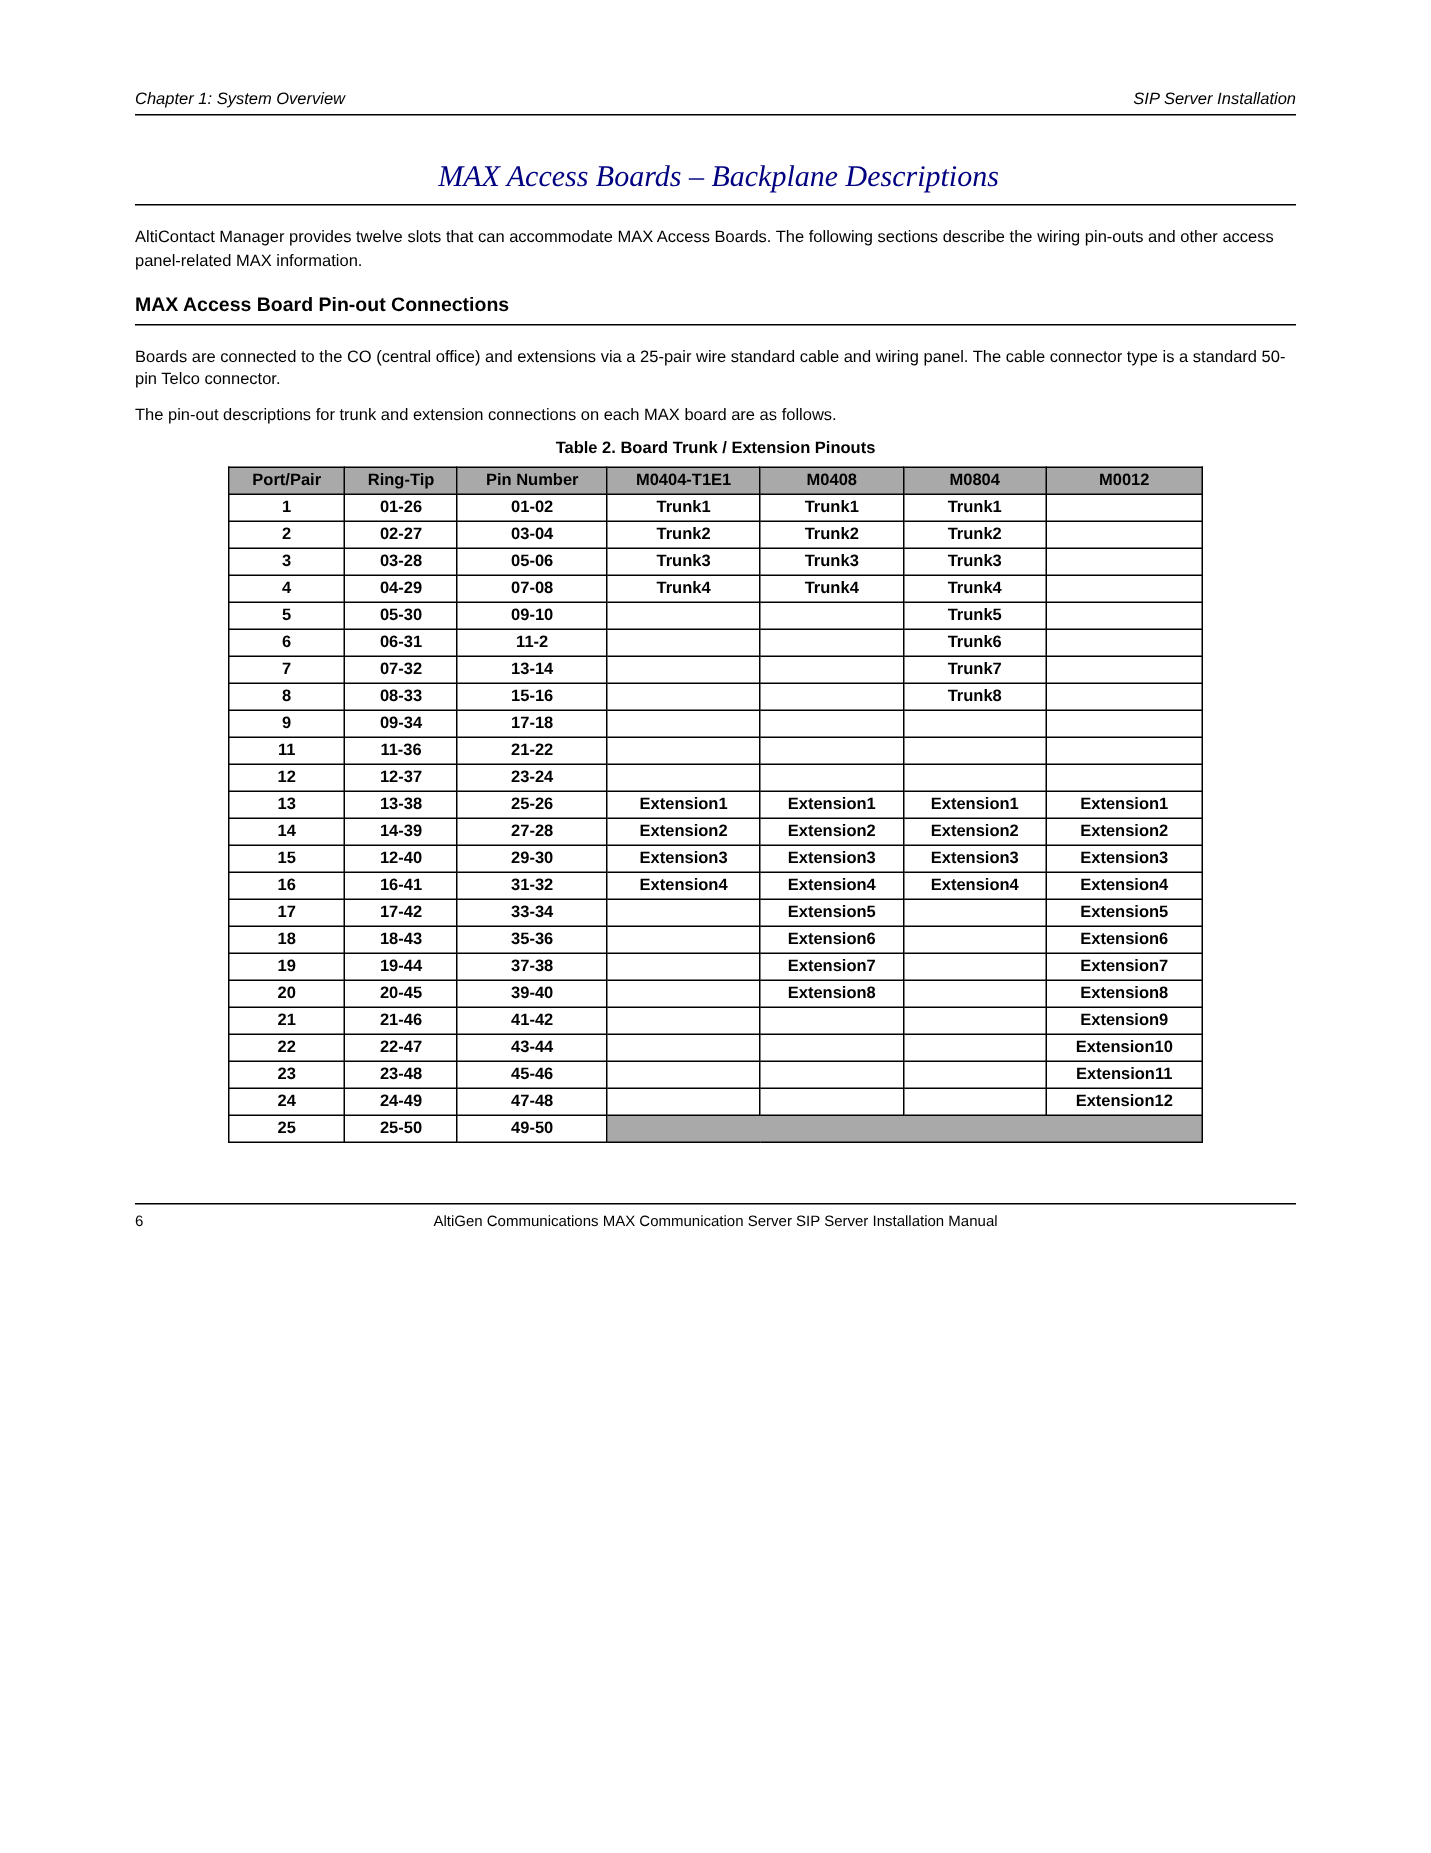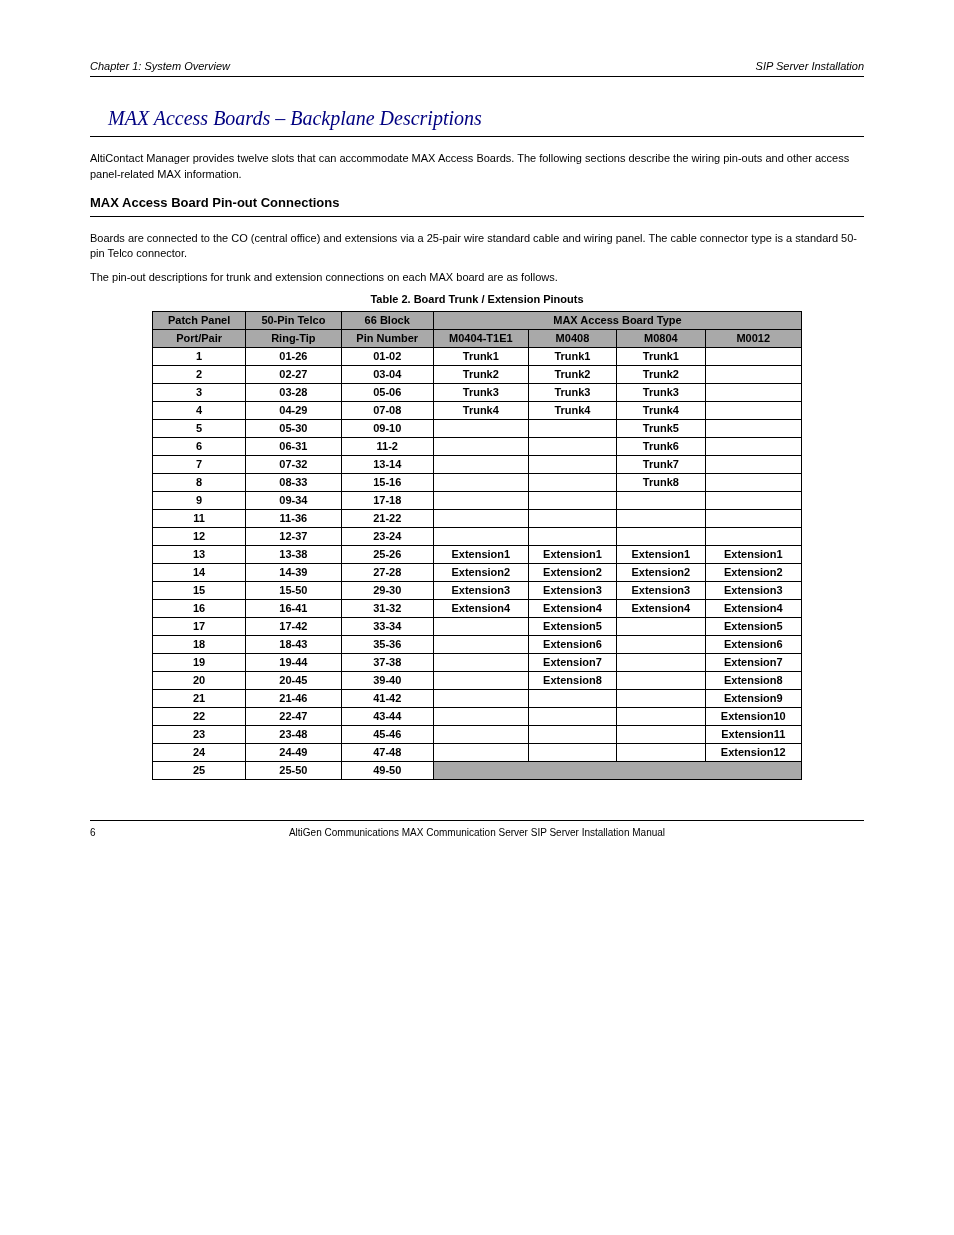--- a/index.html
+++ b/index.html
@@ -23,22 +23,23 @@
     font-size: 11px;
     font-style: italic;
     border-bottom: 1.5px solid #000;
     padding-bottom: 4px;
     margin-bottom: 30px;
   }
   .section-title {
     font-size: 20px;
     color: #000080;
     font-style: italic;
-    margin: 25px 0 6px 18px;
+    margin: 25px 0 6px 4px;
     font-family: Georgia, "Times New Roman", serif;
+    text-align: center;
   }
   .body-text {
     font-size: 11px;
     line-height: 1.45;
     margin: 4px 0 12px 0;
   }
   .body-text-sm {
     font-size: 11px;
     line-height: 1.4;
     margin: 6px 0 8px 0;
@@ -115,26 +116,20 @@
   <div class="subhead">MAX Access Board Pin-out Connections</div>
   <hr class="section-rule">
 
   <p class="body-text-sm">Boards are connected to the CO (central office) and extensions via a 25-pair wire standard cable and wiring panel. The cable connector type is a standard 50-pin Telco connector.</p>
   <p class="body-text-sm">The pin-out descriptions for trunk and extension connections on each MAX board are as follows.</p>
 
   <div class="table-title">Table 2. Board Trunk / Extension Pinouts</div>
 
   <table class="pin">
     <thead>
-      <tr>
-        <th>Patch Panel</th>
-        <th>50-Pin Telco</th>
-        <th>66 Block</th>
-        <th colspan="4">MAX Access Board Type</th>
-      </tr>
       <tr>
         <th>Port/Pair</th>
         <th>Ring-Tip</th>
         <th>Pin Number</th>
         <th>M0404-T1E1</th>
         <th>M0408</th>
         <th>M0804</th>
         <th>M0012</th>
       </tr>
     </thead>
@@ -251,21 +246,21 @@
           <td>14</td>
           <td>14-39</td>
           <td>27-28</td>
           <td>Extension2</td>
           <td>Extension2</td>
           <td>Extension2</td>
           <td>Extension2</td>
         </tr>
         <tr>
           <td>15</td>
-          <td>15-50</td>
+          <td>12-40</td>
           <td>29-30</td>
           <td>Extension3</td>
           <td>Extension3</td>
           <td>Extension3</td>
           <td>Extension3</td>
         </tr>
         <tr>
           <td>16</td>
           <td>16-41</td>
           <td>31-32</td>

